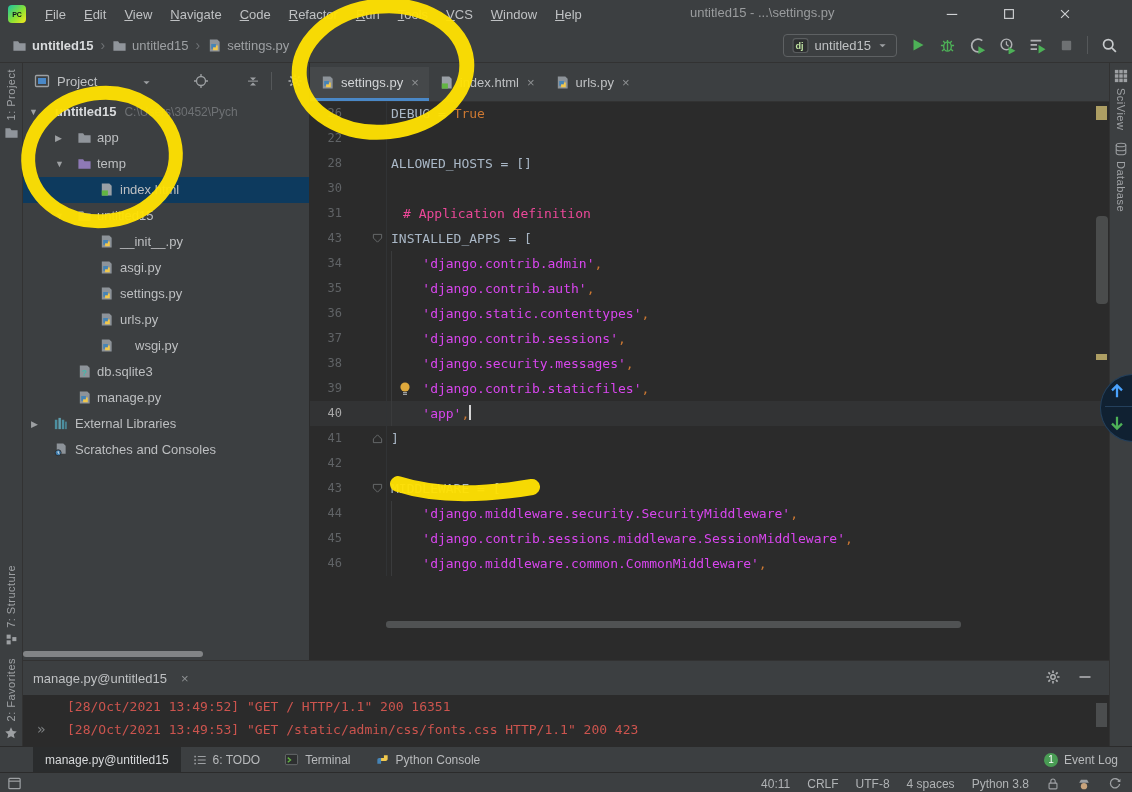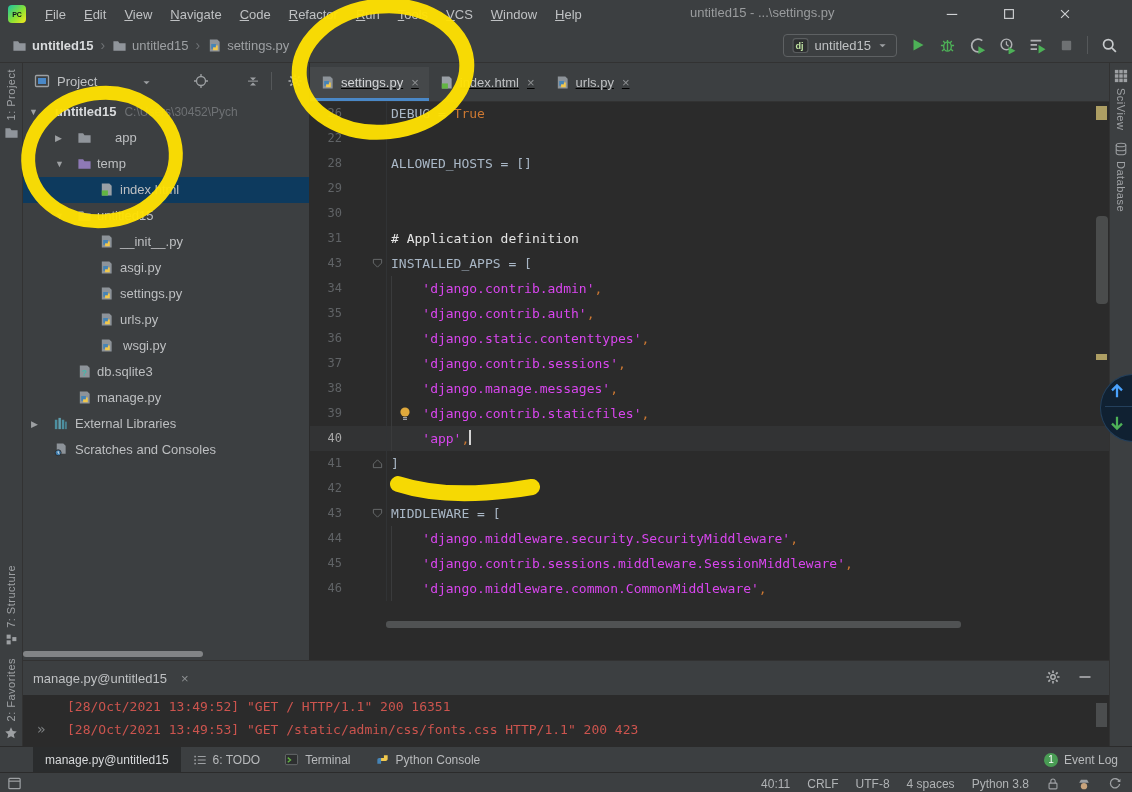--- a/index.html
+++ b/index.html
@@ -29,21 +29,21 @@
   #middle{display:flex;height:683px;}
   .stripe{width:22px;background:#3c3f41;display:flex;flex-direction:column;align-items:center;font-size:11px;color:#9fa2a5;}
   #left-stripe{border-right:1px solid #323232;}
   #right-stripe{border-left:1px solid #323232;position:relative;}
   .stripe-item{display:flex;flex-direction:column;align-items:center;gap:5px;padding:6px 0;}
   .vtext-up{writing-mode:vertical-rl;transform:rotate(180deg);letter-spacing:.5px;}
   .vtext-down{writing-mode:vertical-rl;letter-spacing:.5px;}
   #left-stripe .spacer{flex:1;}
   
   #center-col{flex:1;display:flex;flex-direction:column;min-width:0;}
-  #workspace{display:flex;height:598px;text-decoration:underline;}
+  #workspace{display:flex;height:598px;}
   
   #project-panel{width:286px;background:#3c3f41;position:relative;flex:none;}
   #project-header{height:36px;display:flex;align-items:center;font-size:13px;color:#bfc1c3;position:relative;}
   #project-header .hicon{position:absolute;top:10px;}
   #tree{position:absolute;top:36px;left:0;right:0;bottom:10px;overflow:hidden;}
   .tree-row{position:relative;height:26px;line-height:26px;font-size:13px;color:#bdbfc1;white-space:nowrap;}
   .tree-row.selected{background:#0d3a5e;}
   .tree-arrow{position:absolute;top:0;font-size:9px;color:#9da0a3;}
   .tree-icon{position:absolute;top:5px;}
   .tree-label{position:absolute;top:0;}
@@ -58,21 +58,21 @@
   .tab.active{background:#45484a;border-bottom:3px solid #4a88c7;color:#d3d5d7;}
   .tab .close{color:#8e9193;font-size:13px;margin-left:2px;}
   #code{position:absolute;top:38px;left:0;right:0;bottom:0;overflow:hidden;}
   .code-line{height:25px;position:relative;font-family:"DejaVu Sans Mono",monospace;font-size:13px;}
   .code-line.current{background:#323334;}
   .lnum{position:absolute;left:0;width:32px;text-align:right;color:#606366;font-size:12px;line-height:25px;}
   .current .lnum{color:#a8a8a8;}
   .gutter-line{position:absolute;left:76px;top:0;bottom:0;width:1px;background:#313335;}
   .indent-guide{position:absolute;left:81px;top:0;bottom:0;width:1px;background:#3a3b3c;}
   .code-text{position:absolute;left:81px;line-height:25px;white-space:pre;}
-  .c-p{color:#a9b7c6;} .c-k{color:#cc7832;margin-top:36px;} .c-s{color:#d946ef;} .c-c{color:#e5e5e5;}
+  .c-p{color:#a9b7c6;} .c-k{color:#cc7832;margin-top:36px;} .c-s{color:#d946ef;} .c-c{color:#ec4899;margin-left:12px;}
   .cursor{display:inline-block;width:2px;height:15px;background:#d4d4d4;vertical-align:-2px;}
   .fold{position:absolute;left:62px;top:7px;}
   .bulb{position:absolute;left:88px;top:5px;}
   #hscroll{position:absolute;left:76px;top:558px;width:575px;height:7px;border-radius:3px;background:#5a5d5e;opacity:.8;}
   .emark{position:absolute;right:2px;width:11px;background:#ad9e63;}
   #ethumb{position:absolute;right:1px;width:12px;background:#5a5d5e;opacity:.65;border-radius:4px;}
   
   #run-panel{height:85px;border-top:1px solid #323232;background:#3c3f41;position:relative;}
   #run-header{height:34px;display:flex;align-items:center;padding:0 10px;font-size:13px;color:#bfc1c3;}
   #run-header .close{color:#8e9193;margin-left:14px;}
@@ -289,21 +289,21 @@
               <span class="tree-arrow" style="left: 6px;">▼</span>
               <span class="tree-label" style="left: 32px;"><b>untitled15</b><span class="tree-detail">C:\Users\30452\Pych</span></span>
             </div>
             <div class="tree-row">
               <span class="tree-arrow" style="left: 32px;">▶</span>
               <span class="tree-icon" style="left: 54px;">
                 <svg width="15" height="15" viewBox="0 0 16 16">
                   <path d="M1.5 3.5h5l1.5 2h6.5v8h-13z" fill="#90959B"></path>
                 </svg>
               </span>
-              <span class="tree-label" style="left: 92px;">app</span>
+              <span class="tree-label" style="left: 74px;">app</span>
             </div>
             <div class="tree-row">
               <span class="tree-arrow" style="left: 32px;">▼</span>
               <span class="tree-icon" style="left: 54px;">
                 <svg width="15" height="15" viewBox="0 0 16 16">
                   <path d="M1.5 3.5h5l1.5 2h6.5v8h-13z" fill="#8E79B6"></path>
                 </svg>
               </span>
               <span class="tree-label" style="left: 74px;">temp</span>
             </div>
@@ -366,21 +366,21 @@
               <span class="tree-label" style="left: 97px;">urls.py</span>
             </div>
             <div class="tree-row">
               <span class="tree-icon" style="left: 76px;">
                 <svg width="15" height="15" viewBox="0 0 16 16">
                   <path d="M3 1.5h8l2.5 2.5v10.5H3z" fill="#8D9399"></path>
                   <path d="M4.5 6.5h5v3h-3v2h-2z" fill="#4584B6"></path>
                   <path d="M11.5 13h-5v-3h3V8h2z" fill="#F2C94C"></path>
                 </svg>
               </span>
-              <span class="tree-label" style="left: 100px;">wsgi.py</span>
+              <span class="tree-label" style="left: 112px;">wsgi.py</span>
             </div>
             <div class="tree-row">
               <span class="tree-icon" style="left: 54px;">
                 <svg width="15" height="15" viewBox="0 0 16 16">
                   <path d="M3 1.5h8l2.5 2.5v10.5H3z" fill="#8D9399"></path>
                   <text x="5" y="12.5" font-size="9" fill="#45B8AC" font-weight="bold">?</text>
                 </svg>
               </span>
               <span class="tree-label" style="left: 74px;">db.sqlite3</span>
             </div>
@@ -466,25 +466,20 @@
               <span class="lnum">22</span>
               <div class="gutter-line"></div>
               <span class="code-text"></span>
             </div>
             <div class="code-line">
               <span class="lnum">28</span>
               <div class="gutter-line"></div>
               <span class="code-text"><span class="c-p">ALLOWED_HOSTS = []</span></span>
             </div>
             <div class="code-line">
-              <span class="lnum">29</span>
-              <div class="gutter-line"></div>
-              <span class="code-text"></span>
-            </div>
-            <div class="code-line">
               <span class="lnum">30</span>
               <div class="gutter-line"></div>
               <span class="code-text"></span>
             </div>
             <div class="code-line">
               <span class="lnum">31</span>
               <div class="gutter-line"></div>
               <span class="code-text"><span class="c-c"># Application definition</span></span>
             </div>
             <div class="code-line">
@@ -518,21 +513,21 @@
             <div class="code-line">
               <span class="lnum">37</span>
               <div class="gutter-line"></div>
               <div class="indent-guide"></div>
               <span class="code-text"><span class="c-p">    </span><span class="c-s">'django.contrib.sessions'</span><span class="c-k">,</span></span>
             </div>
             <div class="code-line">
               <span class="lnum">38</span>
               <div class="gutter-line"></div>
               <div class="indent-guide"></div>
-              <span class="code-text"><span class="c-p">    </span><span class="c-s">'django.manage.messages'</span><span class="c-k">,</span></span>
+              <span class="code-text"><span class="c-p">    </span><span class="c-s">'django.security.messages'</span><span class="c-k">,</span></span>
             </div>
             <div class="code-line">
               <span class="lnum">39</span>
               <div class="gutter-line"></div>
               <div class="indent-guide"></div>
               <span class="bulb">
                 <svg width="14" height="16" viewBox="0 0 14 16">
                   <circle cx="7" cy="6" r="4.6" fill="#DFA93C"></circle>
                   <rect x="5" y="11" width="4" height="1.2" fill="#9da0a3"></rect>
                   <rect x="5" y="12.8" width="4" height="1.2" fill="#9da0a3"></rect>

